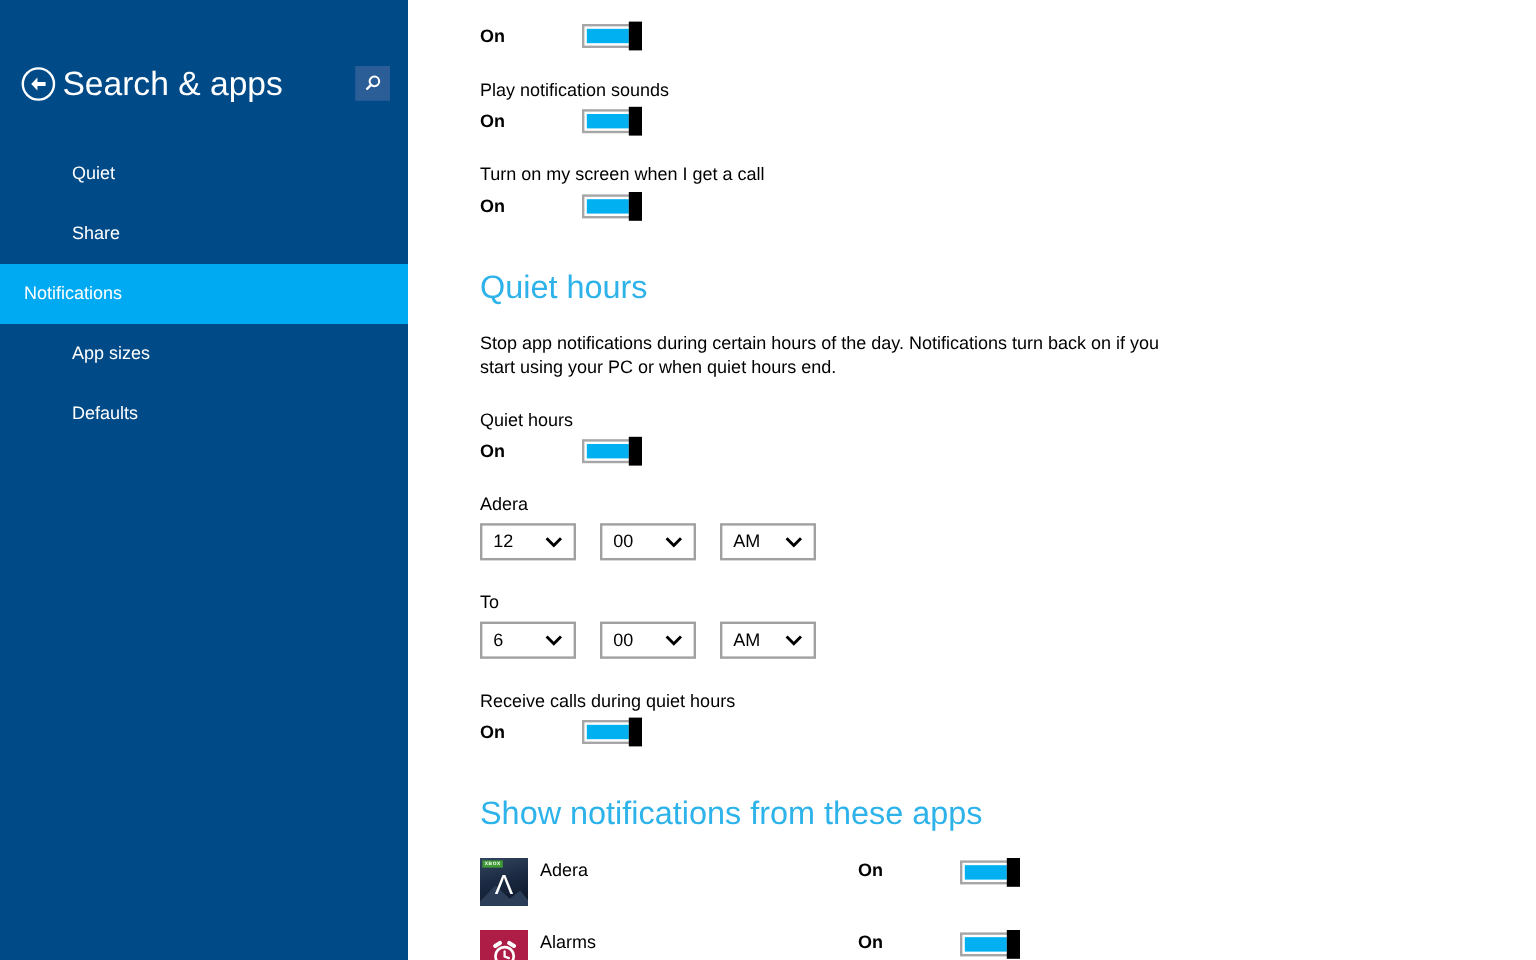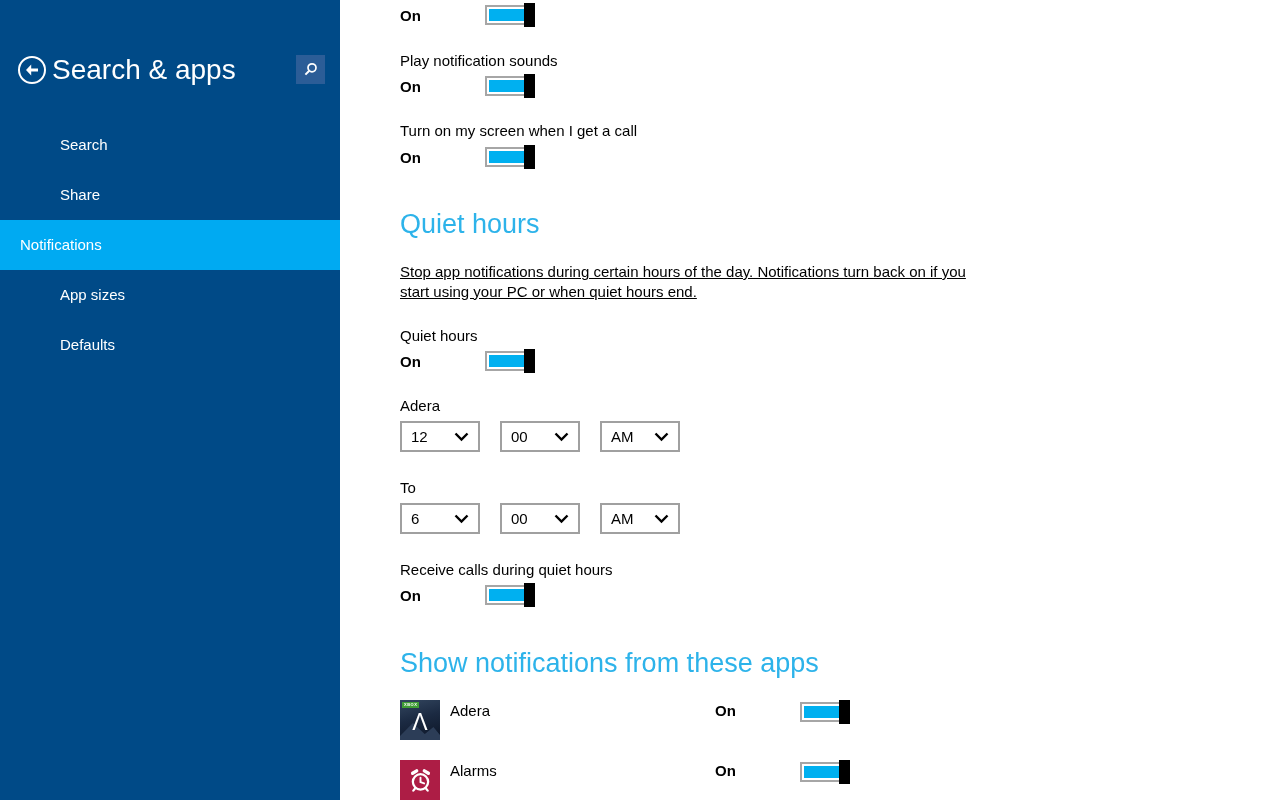--- a/index.html
+++ b/index.html
@@ -16,25 +16,25 @@
                 font-size:28px; font-weight:300; color:#fff; white-space:nowrap; }
   .search-button { position:absolute; left:296px; top:55px; width:29px; height:29px;
                    background:var(--search-button-bg,#2b5d97);
                    display:flex; align-items:center; justify-content:center; cursor:pointer; }
   .sidebar-nav { position:absolute; left:0; top:120px; width:100%; }
   .sidebar-item { height:50px; line-height:50px; padding-left:60px;
                   font-size:15px; color:#fff; cursor:pointer; }
   .sidebar-item.selected { background:var(--selected-item,#00aaf2);padding-left:20px; }
 
   
-  .content { position:absolute; left:400px; top:0; width:880px; height:724px; }
+  .content { position:absolute; left:400px; top:15px; width:880px; height:724px; }
   .label { position:absolute; left:0; font-size:15px; line-height:18px; color:#000; white-space:nowrap; }
   .section-heading { position:absolute; left:0; font-size:27px; line-height:36px;
                      font-weight:300; color:var(--heading-accent,#2db3ea); white-space:nowrap; }
-  .para { position:absolute; left:0; width:585px; font-size:15px; line-height:19.5px; color:#000;text-decoration:underline; }
+  .para { position:absolute; left:0; width:585px; font-size:15px; line-height:19.5px; color:#000; }
 
   
   .toggle-row { position:absolute; left:0; height:24px; display:flex; align-items:center; }
   .on-label { width:85px; font-size:15px; font-weight:700; }
   .toggle { position:relative; width:50px; height:24px; cursor:pointer; flex:0 0 auto; }
   .toggle-track { position:absolute; left:0; top:2px; width:47px; height:20px;
                   border:2px solid #a6a6a6; background:#fff; }
   .toggle-fill { position:absolute; left:4px; top:6px; width:35px; height:12px;
                  background:var(--toggle-fill,#00b0f0); }
   .toggle-thumb { position:absolute; left:39px; top:0; width:11px; height:24px; background:#000; }
@@ -103,21 +103,21 @@
   <div class="search-button">
     <span style="display:flex">
       <svg width="15" height="15" viewBox="0 0 15 15">
         <circle cx="9" cy="5.8" r="4" fill="none" stroke="#fff" stroke-width="1.7"></circle>
         <line x1="6" y1="9" x2="2.4" y2="12.6" stroke="#fff" stroke-width="2"></line>
       </svg>
     </span>
   </div>
 
   <div class="sidebar-nav">
-    <div class="sidebar-item">Search</div>
+    <div class="sidebar-item">Quiet</div>
     <div class="sidebar-item">Share</div>
     <div class="sidebar-item selected">Notifications</div>
     <div class="sidebar-item">App sizes</div>
     <div class="sidebar-item">Defaults</div>
   </div>
 </div>
 
 <div class="content">
 
   <div class="toggle-row" id="row-top">

